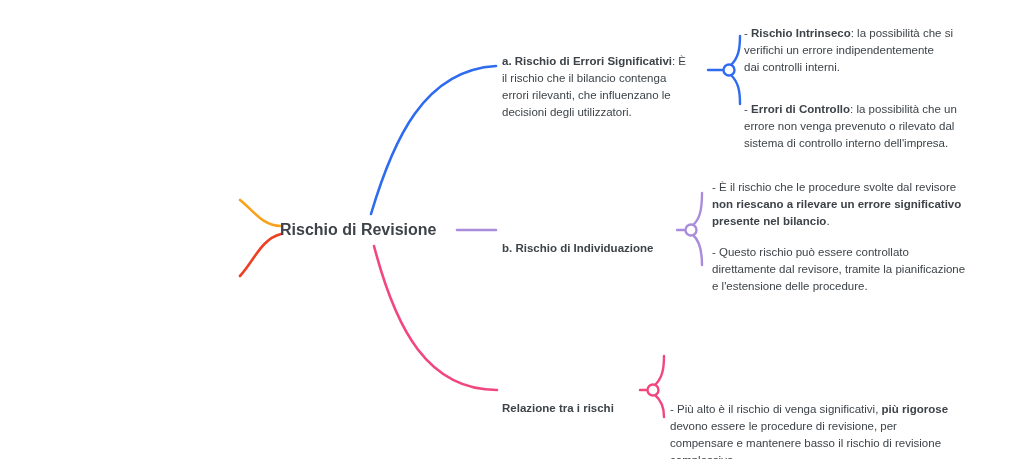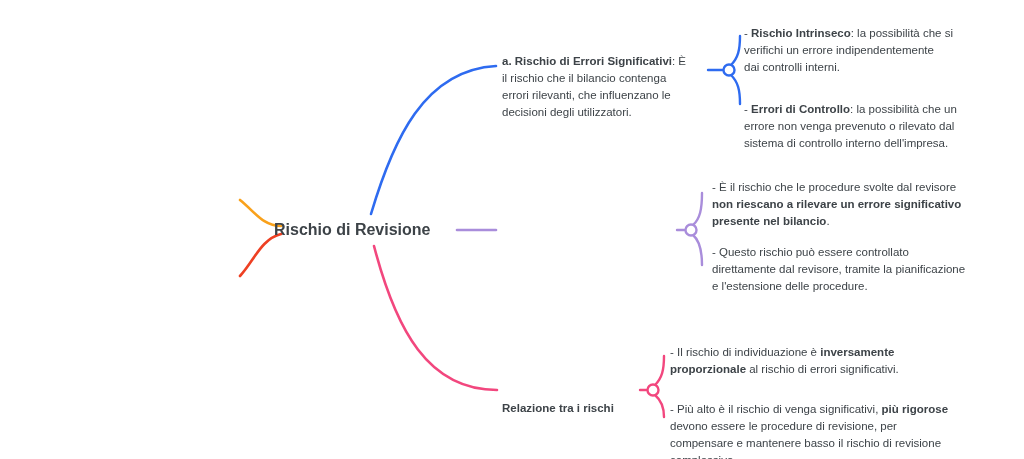--- a/index.html
+++ b/index.html
@@ -48,55 +48,54 @@
     <path style="stroke:var(--purple)" stroke-width="2.4" d="M 693 235 C 700 241 702 251 702 265"></path>
     <circle cx="691" cy="230" r="5.5" style="stroke:var(--purple);fill:var(--node_fill)" stroke-width="2.4"></circle>
 
     <path style="stroke:var(--pink)" stroke-width="2.4" d="M 640 390 L 647 390"></path>
     <path style="stroke:var(--pink)" stroke-width="2.4" d="M 655 385 C 662 378 664 370 664 356"></path>
     <path style="stroke:var(--pink)" stroke-width="2.4" d="M 655 395 C 662 401 664 410 664 417"></path>
     <circle cx="653" cy="390" r="5.5" style="stroke:var(--pink);fill:var(--node_fill)" stroke-width="2.4"></circle>
   </svg>
 
 
-  <div class="central" style="left:274px;top:221px">Rischio di Revisione</div>
+  <div class="central" style="left:280px;top:221px">Rischio di Revisione</div>
 
   <div class="note" style="left:502px;top:36px;width:240px">
     <span class="b">a. Rischio di Errori Significativi</span><span>: È
 il rischio che il bilancio contenga
 errori rilevanti, che influenzano le
 decisioni degli utilizzatori.</span>
   </div>
   <div class="note" style="left:744px;top:8px;width:270px">
     <span>- </span><span class="b">Rischio Intrinseco</span><span>: la possibilità che si
 verifichi un errore indipendentemente
 dai controlli interni.</span>
   </div>
   <div class="note" style="left:744px;top:84px;width:278px">
     <span>- </span><span class="b">Errori di Controllo</span><span>: la possibilità che un
 errore non venga prevenuto o rilevato dal
 sistema di controllo interno dell'impresa.</span>
   </div>
 
+  <div class="note" style="left:502px;top:223px;width:200px">
+    <span class="b">b. Rischio di Individuazione</span>
+  </div>
   <div class="note" style="left:712px;top:162px;width:302px">
     <span>- È il rischio che le procedure svolte dal revisore
 </span><span class="b">non riescano a rilevare un errore significativo
 presente nel bilancio</span><span>.</span>
   </div>
   <div class="note" style="left:712px;top:244px;width:302px">- Questo rischio può essere controllato
 direttamente dal revisore, tramite la pianificazione
 e l'estensione delle procedure.</div>
 
   <div class="note" style="left:502px;top:383px;width:160px">
     <span class="b">Relazione tra i rischi</span>
   </div>
-  <div class="note" style="left:670px;top:327px;width:300px">
-    <span>- Il rischio di individuazione è </span><span class="b">inversamente
-proporzionale</span><span> al rischio di errori significativi.</span>
-  </div>
   <div class="note" style="left:670px;top:384px;width:352px">
     <span>- Più alto è il rischio di venga significativi, </span><span class="b">più rigorose</span><span>
 devono essere le procedure di revisione, per
 compensare e mantenere basso il rischio di revisione
 complessivo.</span>
   </div>
 
 </div>
 
 </body></html>

